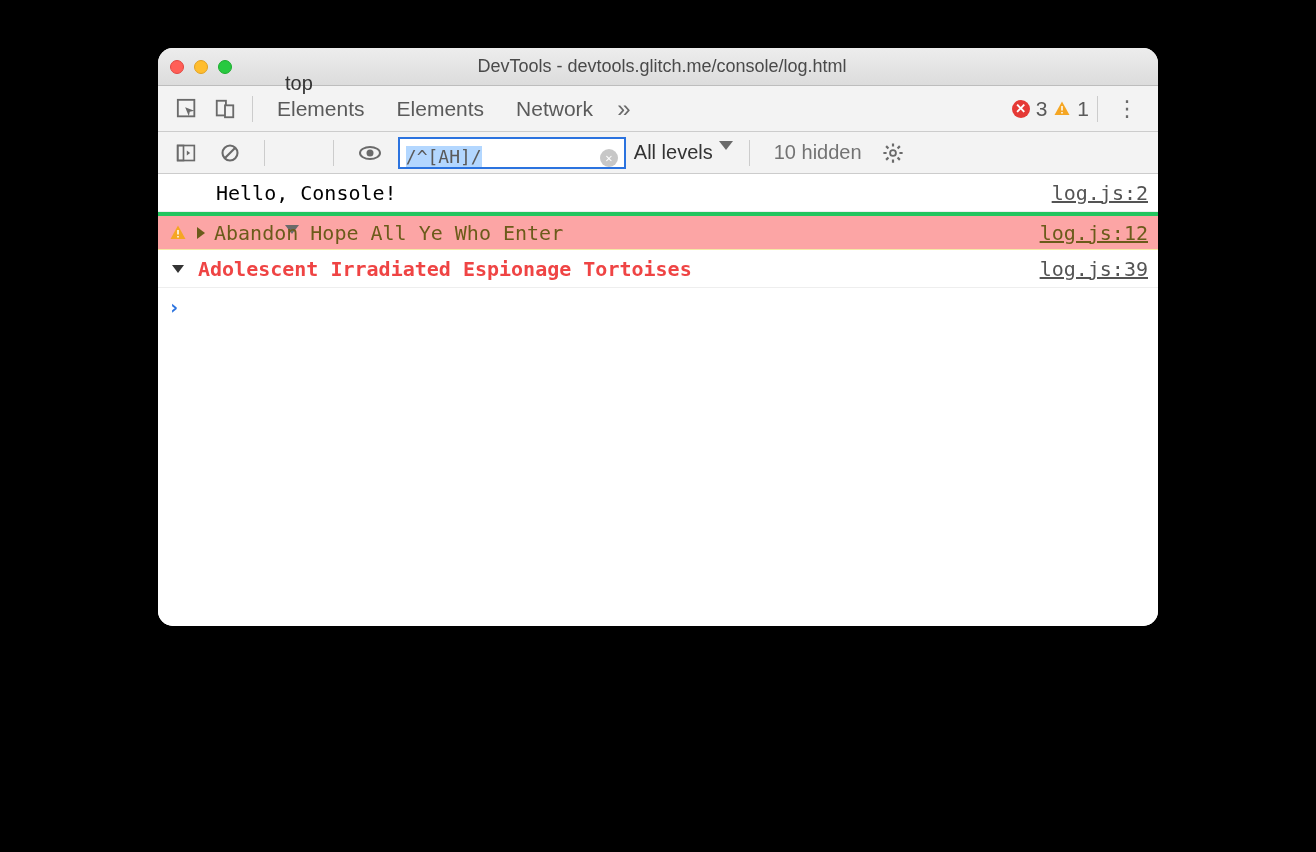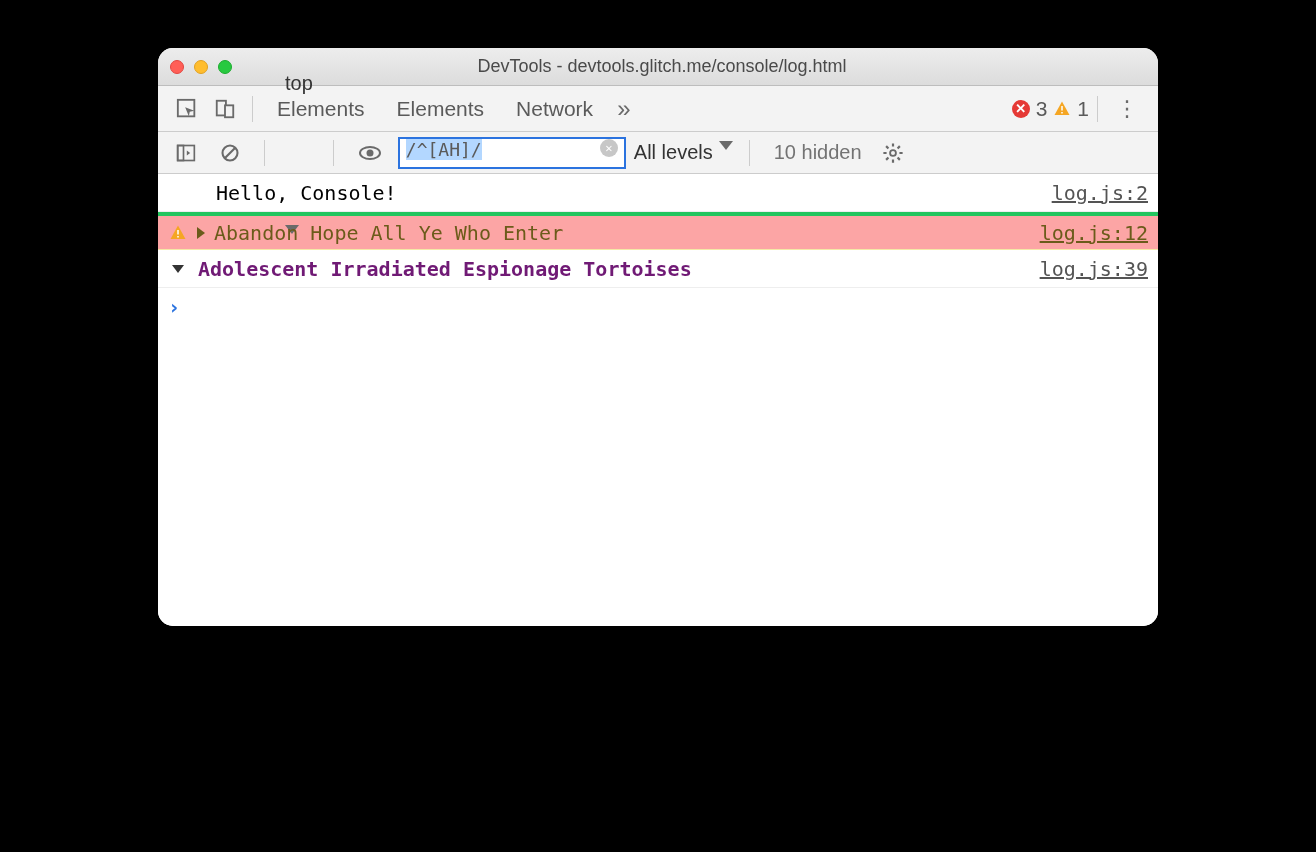--- a/index.html
+++ b/index.html
@@ -53,38 +53,38 @@
   height:42px; background:#f3f3f3; border-bottom:1px solid #ccc;
   display:flex; align-items:center; padding:0 10px; font-size:20px; color:#5a5a5a;
   gap:8px;
 }
 .ctx-select {
   display:flex; align-items:flex-start; gap:130px; padding:0 4px; cursor:pointer; color:#333;flex-direction:column;
 }
 .chev-down { width:0;height:0;border-left:7px solid transparent;border-right:7px solid transparent;border-top:9px solid #6a6a6a; }
 .filter-box {
   border:2px solid #2b73df; background:#fff; height:32px; width:228px;
-  display:flex; align-items:flex-start; padding:0 6px; gap:6px; font-family: Menlo, Consolas, monospace; font-size:18px;
+  display:flex; align-items:flex-end; padding:0 6px; gap:6px; font-family: Menlo, Consolas, monospace; font-size:18px;
 }
 .filter-text { flex:1; }
 .filter-text .sel { background:#b3d7ff; }
 .clear-x { width:18px; height:18px; border-radius:50%; background:#c7c7c7; color:#fff; font-size:12px; display:flex; align-items:center; justify-content:center; cursor:pointer; }
 .levels { display:flex; align-items:flex-start; gap:6px; cursor:pointer; color:#333; }
 .hidden-count { color:#737373; padding:0 8px; }
 .gear { padding:0 4px; cursor:pointer; }
 .log-area { background:#fff; font-family: Menlo, Consolas, monospace; font-size:20px; }
 .log-row { display:flex; align-items:center; height:38px; padding:0 10px 0 6px; border-bottom:1px solid #eee; }
 .log-row.warn { background:#fca5a5; border-top:4px solid #22c55e; border-bottom:1px solid #f5e9a7; color:#6b5b1a; }
 .log-row .gutter { width:28px; display:flex; justify-content:center; }
 .log-row .arrow { width:0;height:0; }
 .arrow.r { border-top:6px solid transparent;border-bottom:6px solid transparent;border-left:8px solid #888; }
 .arrow.r.warn { border-left-color:#6b5b1a; }
 .arrow.d { border-left:6px solid transparent;border-right:6px solid transparent;border-top:8px solid #333; }
 .log-msg { flex:1; padding-left:4px; }
-.log-row.bold .log-msg { font-weight:bold; color:#701a75; }
+.log-row.bold .log-msg { font-weight:bold; color:#ef4444; }
 .log-src { text-decoration:underline; color:#545454; cursor:pointer; }
 .log-row.warn .log-src { color:#6b5b1a; }
 .prompt-row { display:flex; align-items:center; height:38px; padding:0 10px; }
 .prompt { color:#2b73df; font-weight:bold; font-size:20px; font-family: Menlo, Consolas, monospace; }
 .whitespace { flex:1; height:300px; }
 svg { display:block; }
 </style>
 </head>
 <body>
 

